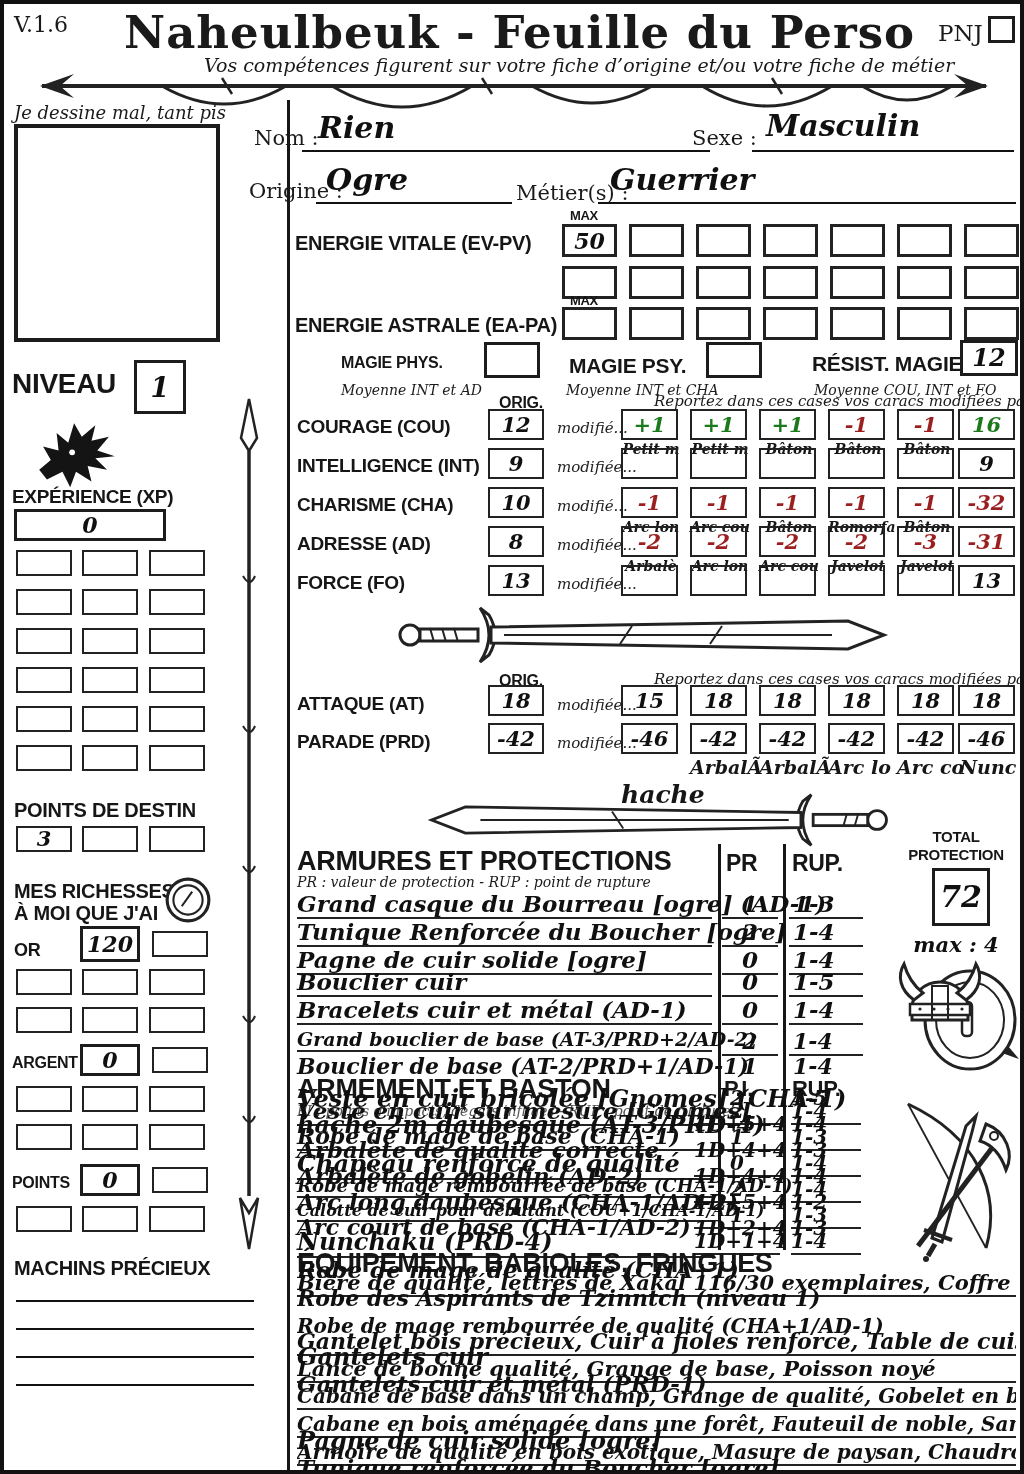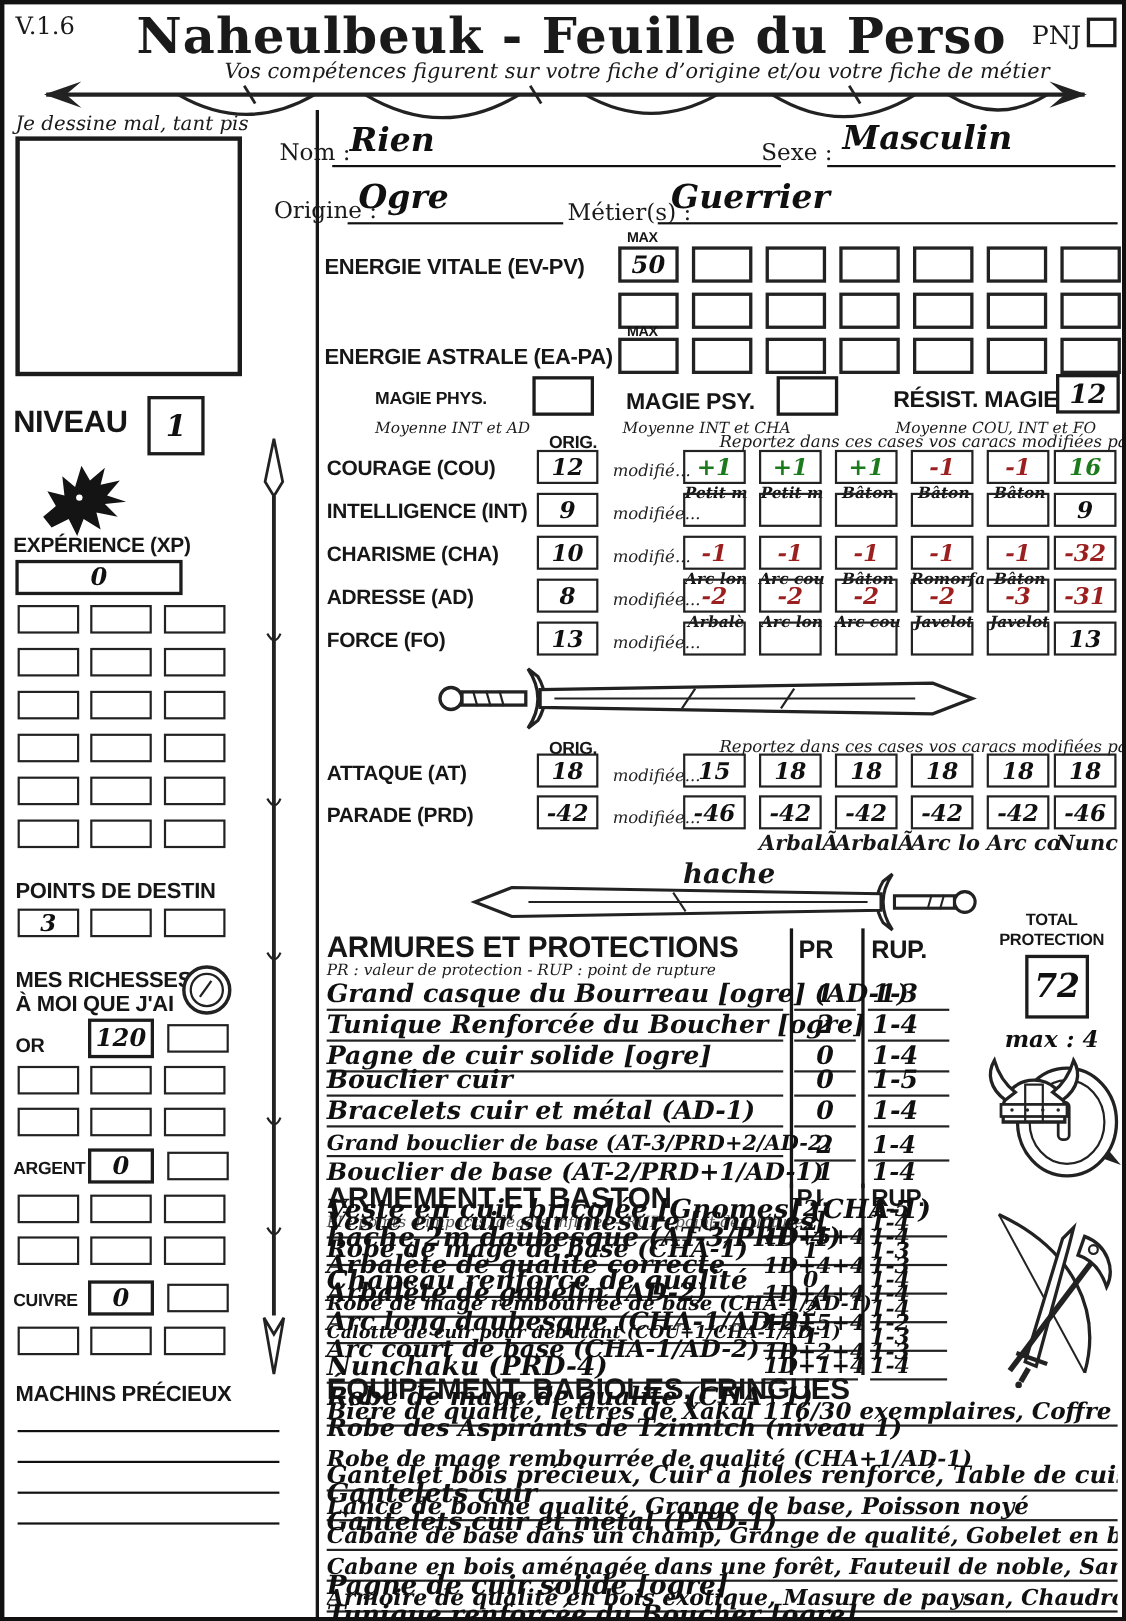--- a/index.html
+++ b/index.html
@@ -150,21 +150,21 @@
   <div class="abs blk" style="left:8px;top:1050px;font-size:16px">ARGENT</div>
   <div class="box hw" style="left:76px;top:1040px;width:60px;height:32px;font-size:22px;line-height:27px">0</div>
   <div class="gbox" style="left:148px;top:1043px"></div>
   <div class="gbox g0" style="top:1082px"></div>
   <div class="gbox g1" style="top:1082px"></div>
   <div class="gbox g2" style="top:1082px"></div>
   <div class="gbox g0" style="top:1120px"></div>
   <div class="gbox g1" style="top:1120px"></div>
   <div class="gbox g2" style="top:1120px"></div>
 
-  <div class="abs blk" style="left:8px;top:1170px;font-size:16px">CUIVRE</div>
+  <div class="abs blk" style="left:8px;top:1170px;font-size:16px">POINTS</div>
   <div class="box hw" style="left:76px;top:1160px;width:60px;height:32px;font-size:22px;line-height:27px">0</div>
   <div class="gbox" style="left:148px;top:1163px"></div>
   <div class="gbox g0" style="top:1202px"></div>
   <div class="gbox g1" style="top:1202px"></div>
   <div class="gbox g2" style="top:1202px"></div>
 
   <div class="abs blk" style="left:10px;top:1253px;font-size:20px">MACHINS PRÉCIEUX</div>
   <div class="fldline" style="left:12px;top:1272px;width:238px;height:24px"></div>
   <div class="fldline" style="left:12px;top:1300px;width:238px;height:24px"></div>
   <div class="fldline" style="left:12px;top:1328px;width:238px;height:24px"></div>

